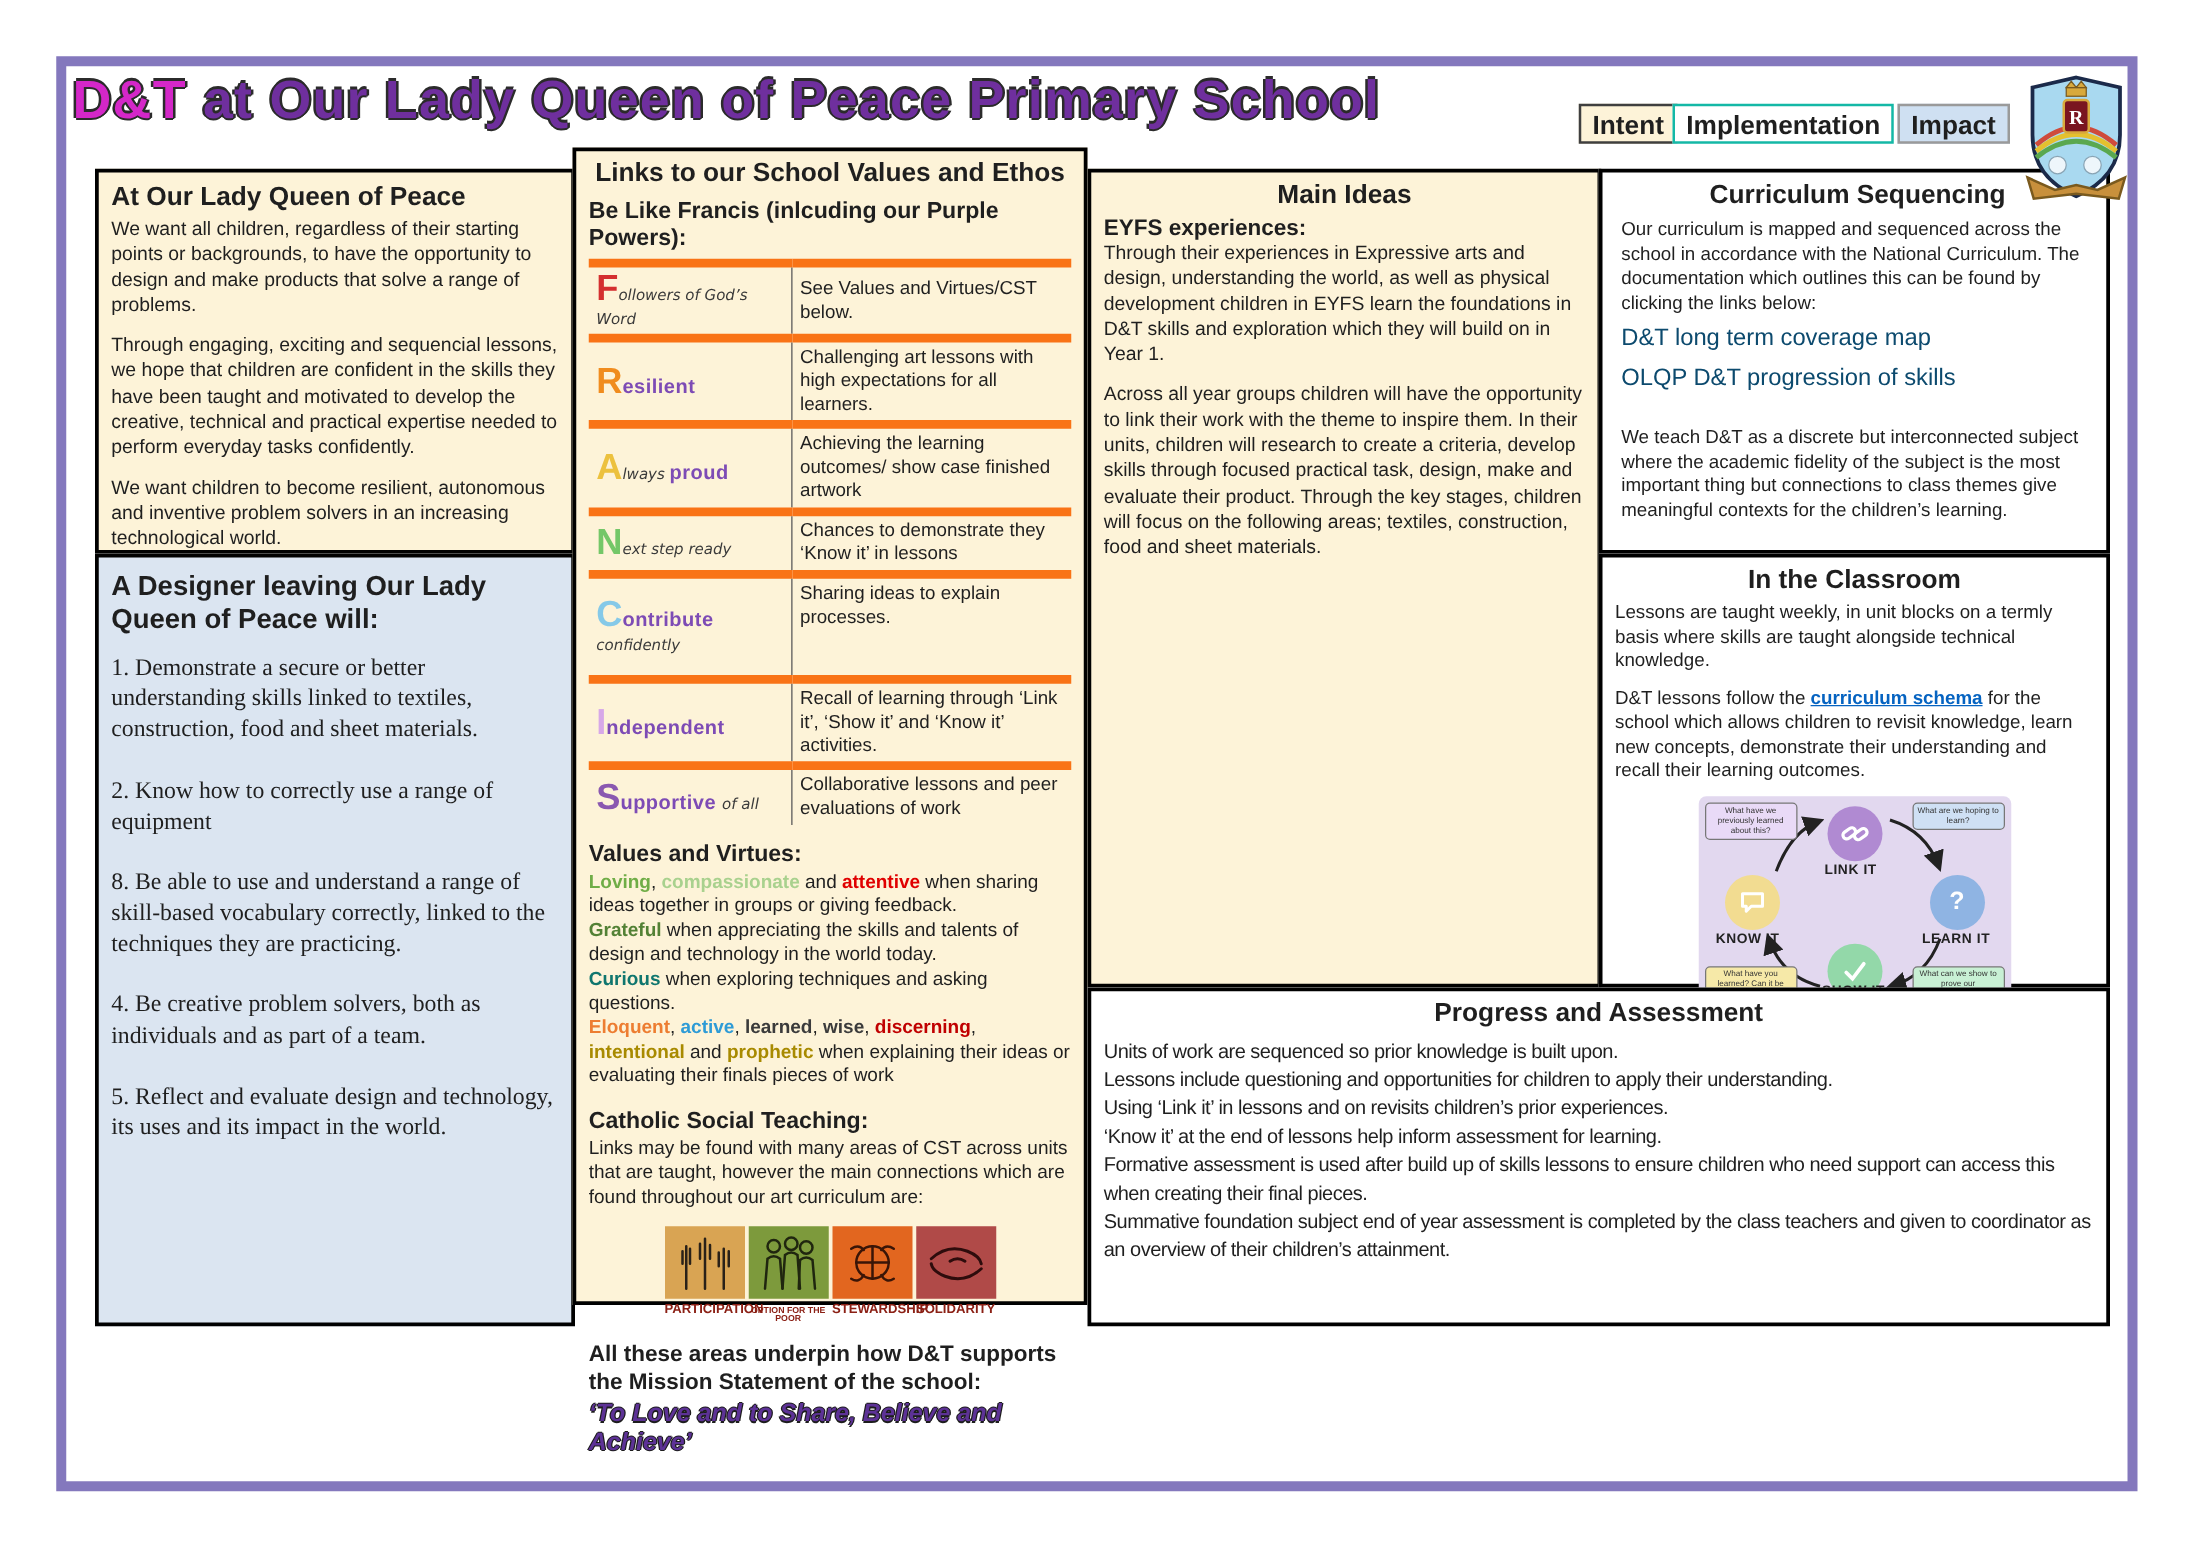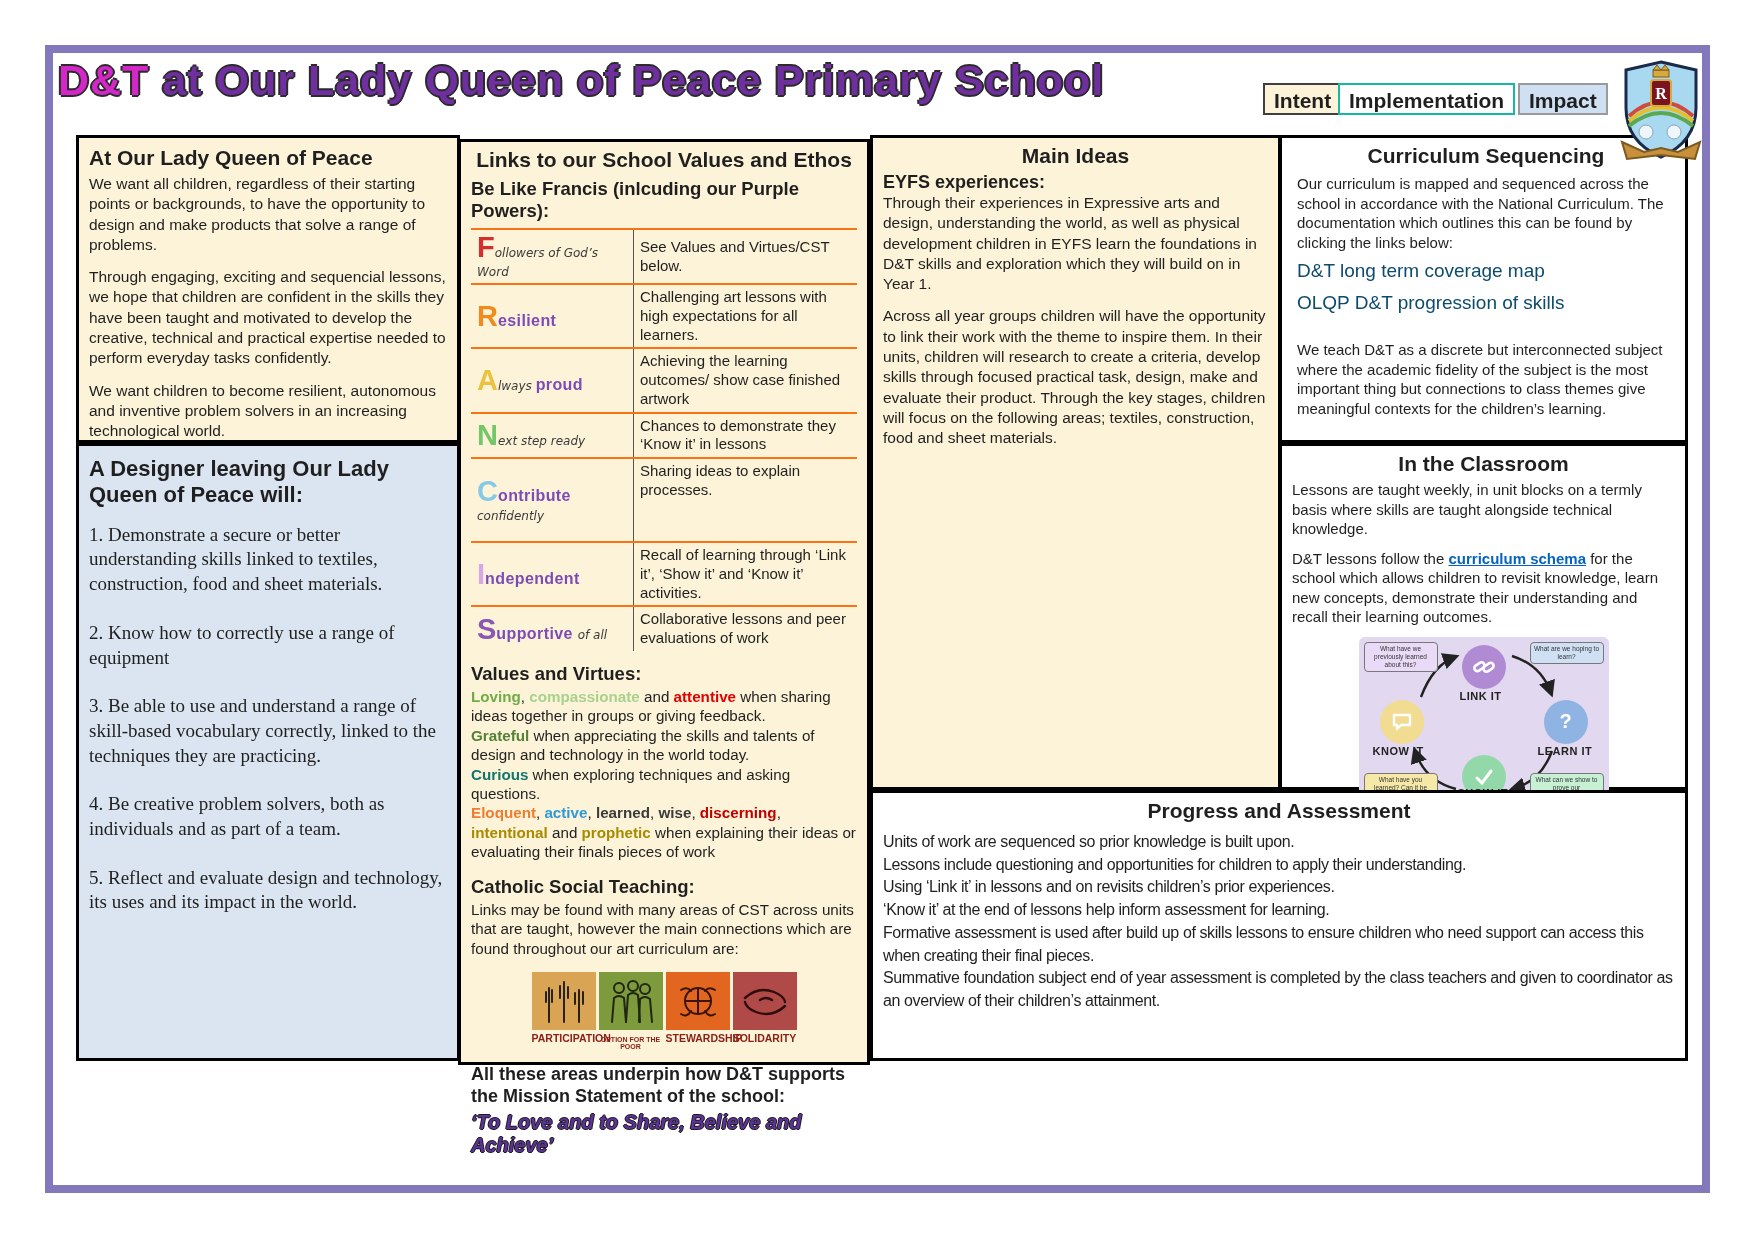--- a/index.html
+++ b/index.html
@@ -15,35 +15,35 @@
   .tab{position:absolute;top:83px;height:32px;line-height:32px;padding:0 9px;
        font-size:21px;font-weight:700;box-sizing:border-box;}
   .tab-intent{left:1263px;background:#fdf3d8;border:2px solid #3f3f3f;}
   .tab-implementation{left:1338px;background:#ffffff;border:2px solid #14b8a6;}
   .tab-impact{left:1518px;background:#cfe0f2;border:2px solid #9a9a9a;}
   .crest{position:absolute;left:1616px;top:58px;width:90px;height:106px;z-index:5;}
   
   .box{position:absolute;border:3px solid #000;box-sizing:border-box;padding:6px 10px;}
   #box1a{left:76px;top:135px;width:384px;height:308px;background:#fdf3d8;}
   #box1b{left:76px;top:443px;width:384px;height:618px;background:#dbe5f1;}
-  #box2 {left:458px;top:139px;width:412px;height:926px;background:#fdf3d8;}
+  #box2 {left:458px;top:118px;width:412px;height:926px;background:#fdf3d8;}
   #box3 {left:870px;top:135px;width:411px;height:655px;background:#fdf3d8;}
   #box4a{left:1279px;top:135px;width:409px;height:308px;background:#ffffff;padding-left:15px;}
   #box4b{left:1279px;top:443px;width:409px;height:347px;background:#ffffff;}
   #box5 {left:870px;top:790px;width:818px;height:271px;background:#ffffff;}
   .h-left{font-size:21px;font-weight:800;margin:2px 0 4px 0;}
   .h-left2{font-size:22px;font-weight:800;margin:4px 0 14px 0;line-height:1.2;}
   .h-center{font-size:21px;font-weight:800;text-align:center;margin:0 0 4px 0;}
   .body-txt{font-size:15.5px;line-height:1.31;}
   .body-txt p{margin:0 0 12px 0;}
   #box1b .item{font-size:19px;line-height:1.3;margin:0 0 24px 0;font-family:Liberation Serif, serif;}
   
   .fr-sub{font-size:18.5px;font-weight:800;margin:6px 0 6px 0;}
   table.francis{border-collapse:collapse;width:100%;margin-top:2px;}
-  table.francis td{border-top:2px solid #f97316;vertical-align:middle;padding:3px 6px;}
+  table.francis td{border-top:7px solid #f97316;vertical-align:middle;padding:3px 6px;}
   table.francis td.l{width:150px;border-right:1px solid #555;}
   table.francis td.r{font-size:15px;line-height:1.25;}
   .fletter{font-size:29px;font-weight:800;line-height:1;}
   .pp{font-weight:800;color:#7d4bb5;font-size:16px;letter-spacing:.4px;}
   .hand{font-family:"DejaVu Sans",sans-serif;font-style:italic;font-size:12px;color:#3a3a3a;}
   .vv-head{font-size:18.5px;font-weight:800;margin:12px 0 2px 0;}
   .vv-line{font-size:15.2px;line-height:1.28;}
   .cst-head{font-size:18.5px;font-weight:800;margin:14px 0 2px 0;}
   .cst-strip{display:flex;justify-content:center;gap:3px;margin:14px 0 2px 0;}
   .cst-tile{width:64px;height:58px;display:flex;align-items:center;justify-content:center;}
@@ -107,21 +107,21 @@
     <p>We want all children, regardless of their starting points or backgrounds, to have the opportunity to design and make products that solve a range of problems.</p>
     <p>Through engaging, exciting and sequencial lessons, we hope that children are confident in the skills they have been taught and motivated to develop the creative, technical and practical expertise needed to perform everyday tasks confidently.</p>
     <p>We want children to become resilient, autonomous and inventive problem solvers in an increasing technological world.</p>
   </div>
 </div>
 
 <div class="box" id="box1b">
   <div class="h-left2">A Designer leaving Our Lady Queen of Peace will:</div>
   <div class="item">1. Demonstrate a secure or better understanding skills linked to textiles, construction, food and sheet materials.</div>
   <div class="item">2. Know how to correctly use a range of equipment</div>
-  <div class="item">3. Be able to use and understand a range of skill-based vocabulary correctly, linked to the techniques they are practicing.</div>
+  <div class="item">8. Be able to use and understand a range of skill-based vocabulary correctly, linked to the techniques they are practicing.</div>
   <div class="item">4. Be creative problem solvers, both as individuals and as part of a team.</div>
   <div class="item">5. Reflect and evaluate design and technology, its uses and its impact in the world.</div>
 </div>
 
 <div class="box" id="box2">
   <div class="h-center">Links to our School Values and Ethos</div>
   <div class="fr-sub">Be Like Francis (inlcuding our Purple Powers):</div>
   <table class="francis">
     <tbody>
         <tr>

